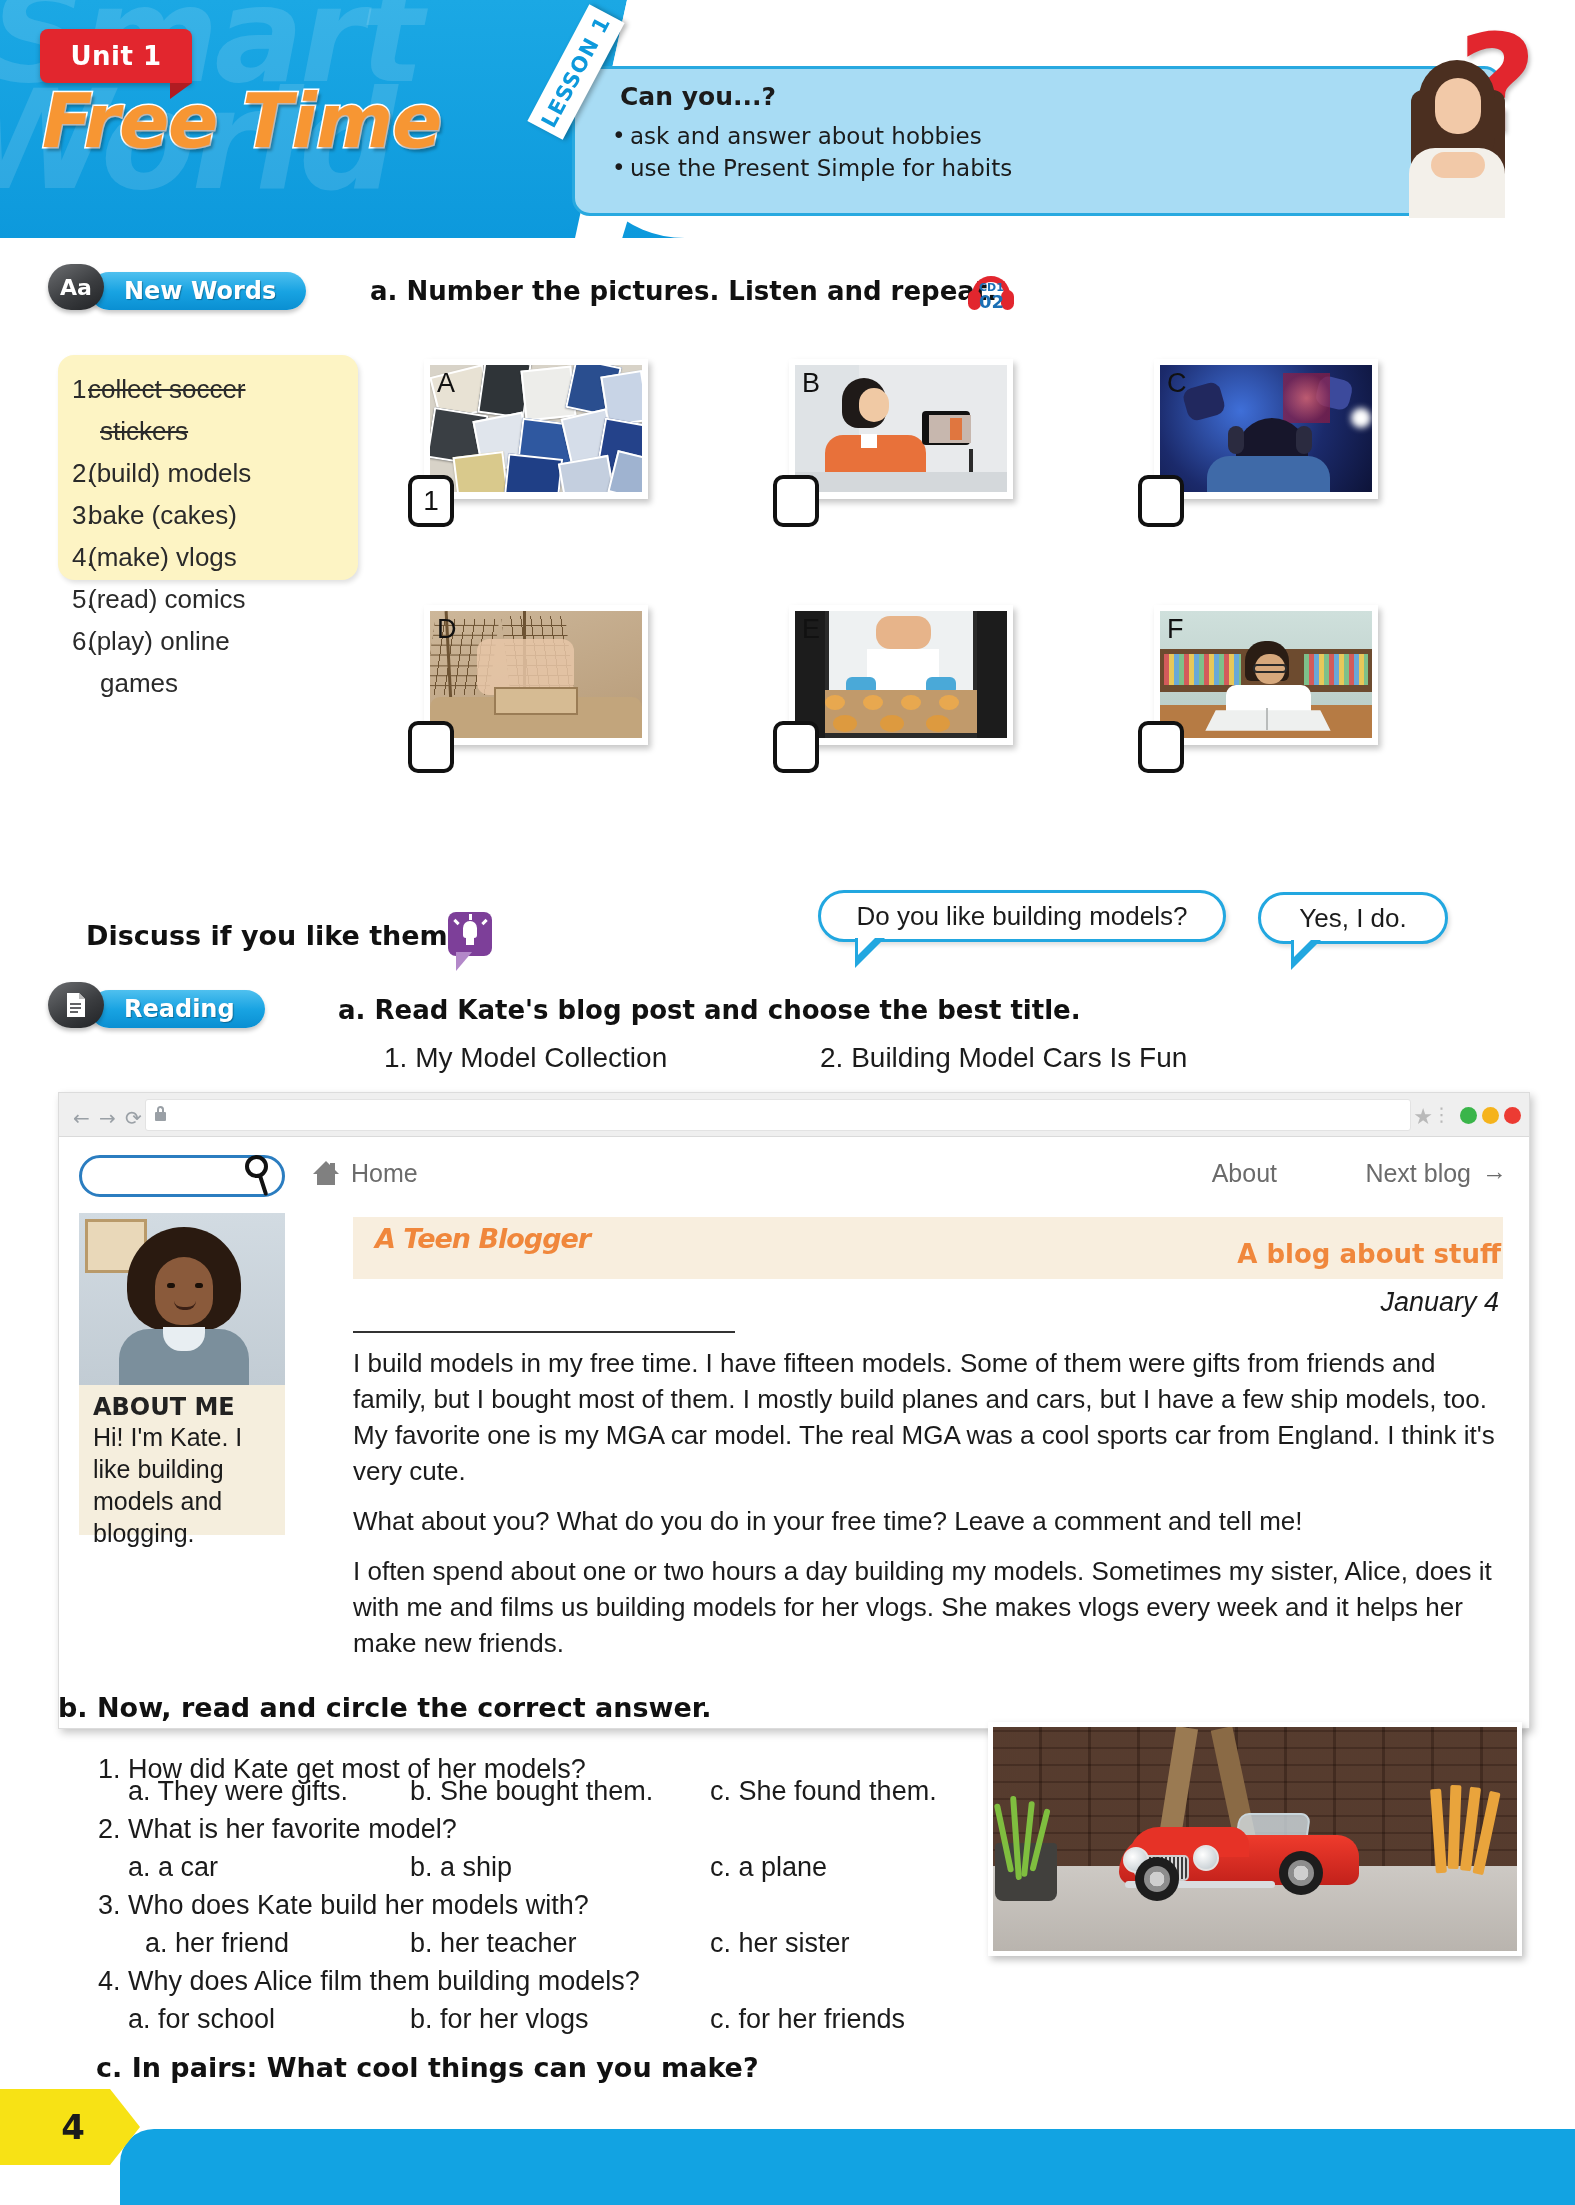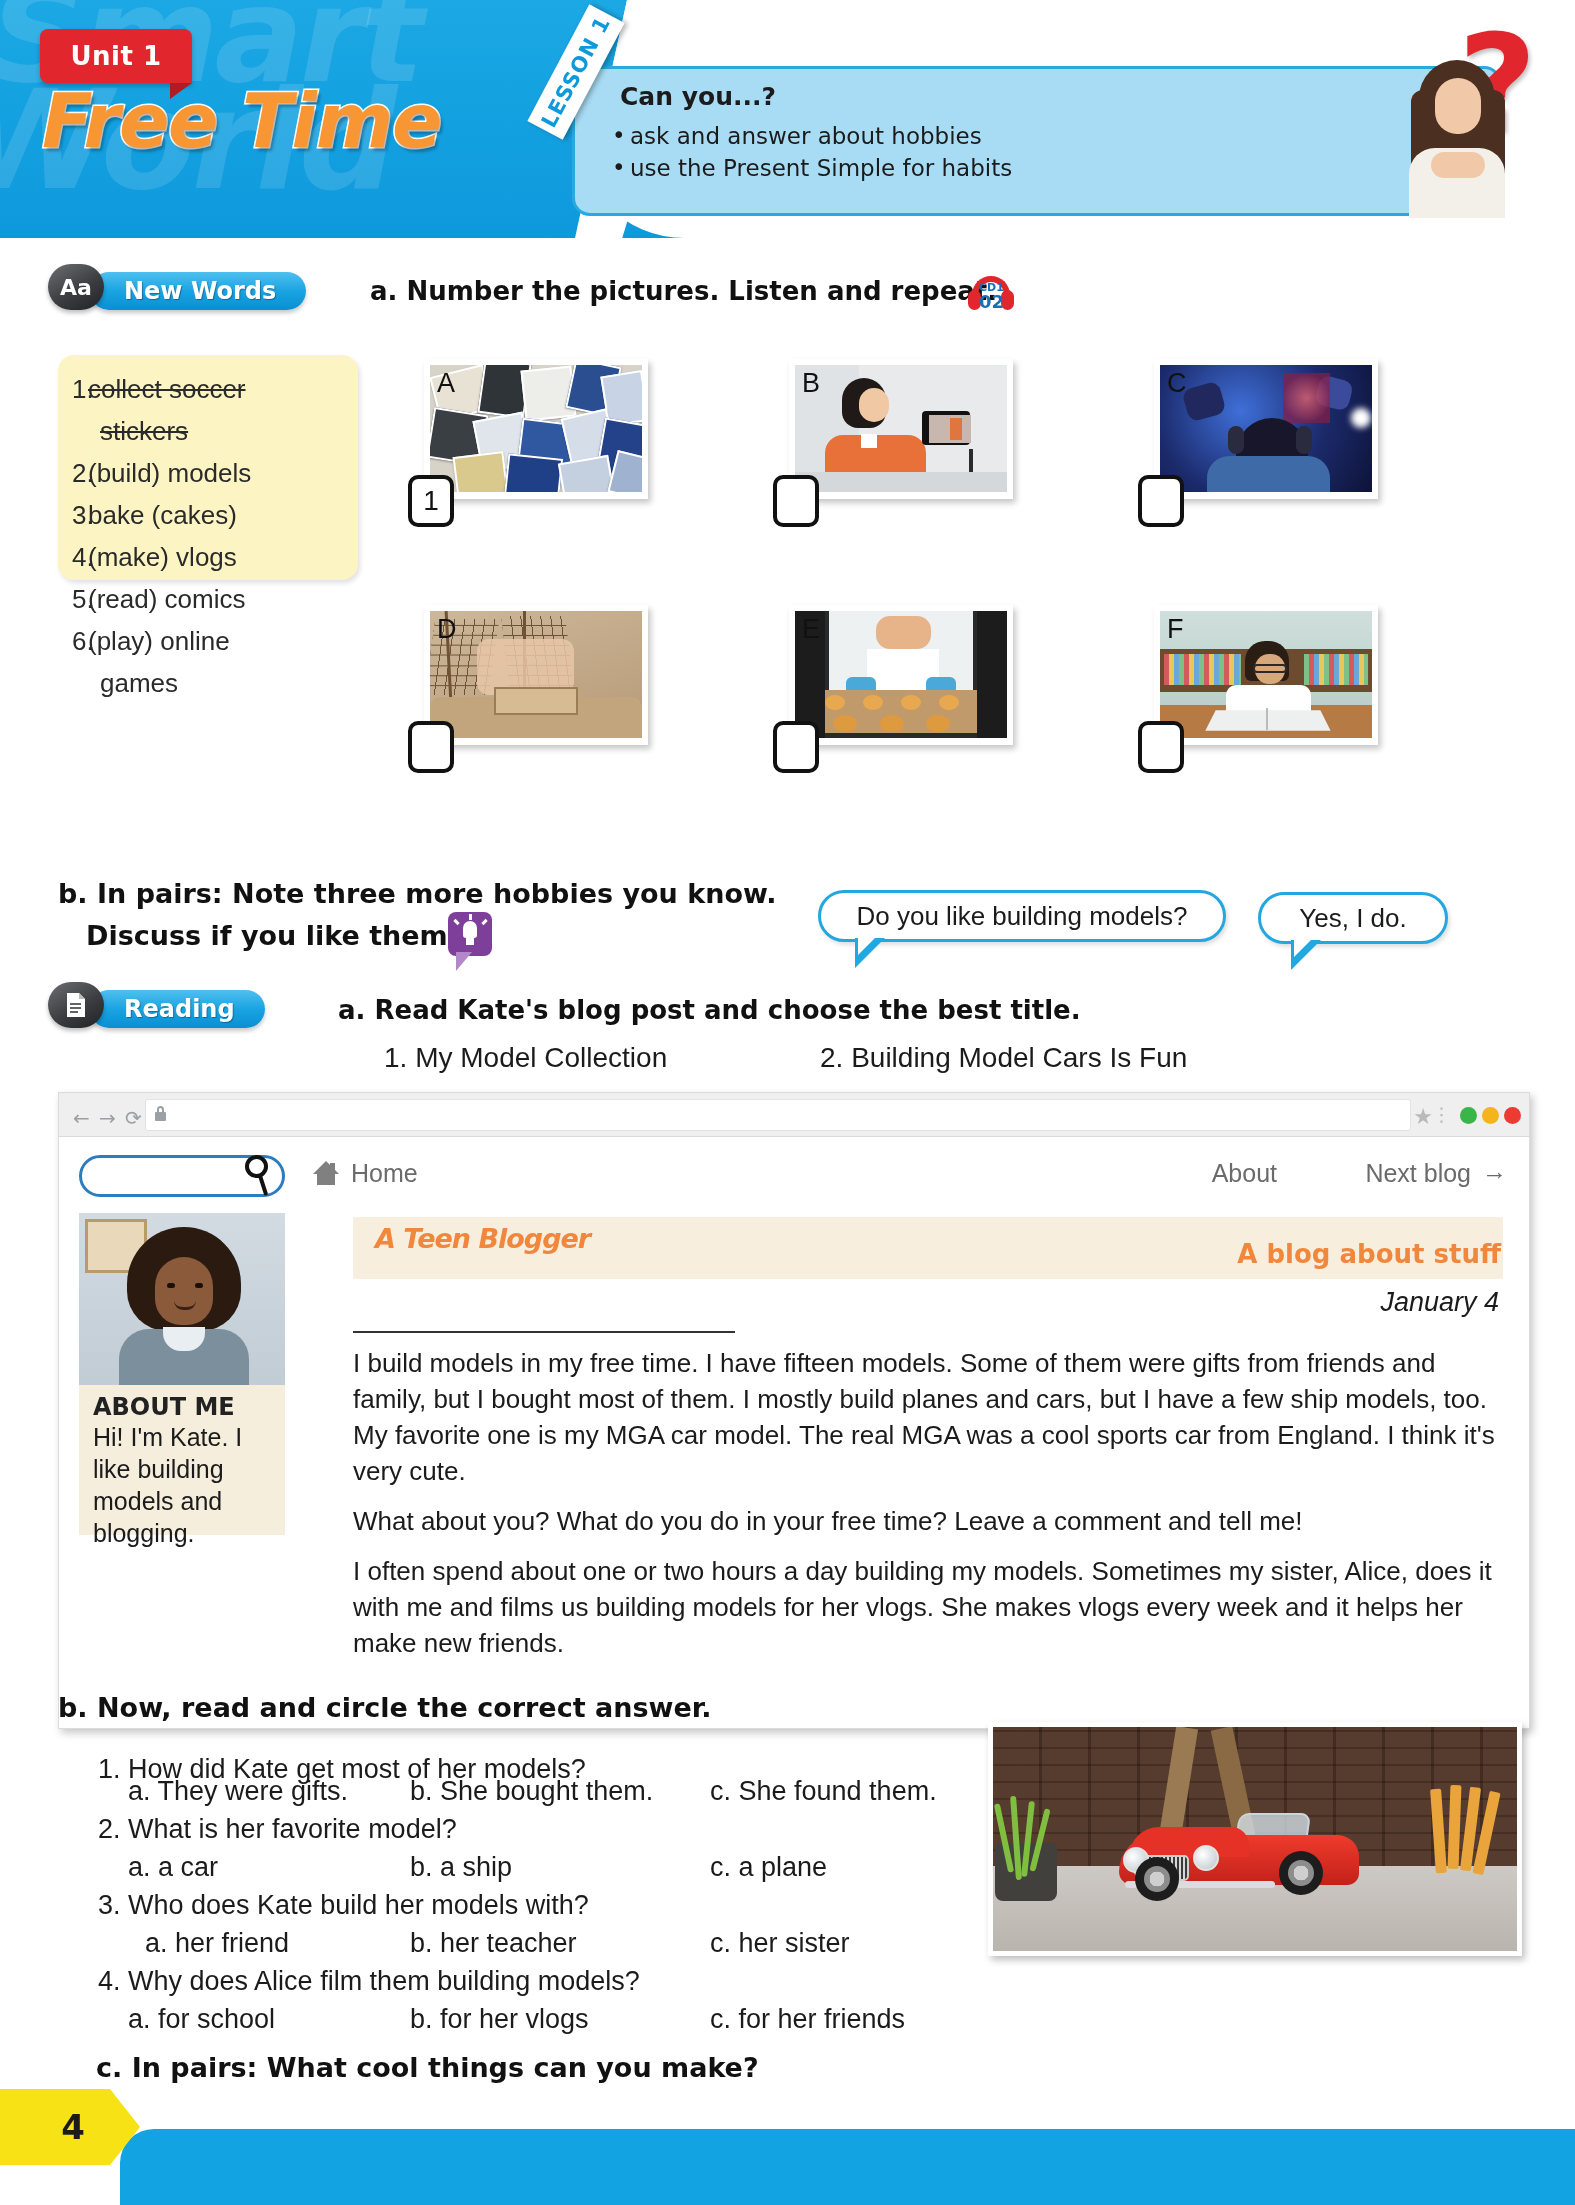--- a/index.html
+++ b/index.html
@@ -594,21 +594,20 @@
         <div style="position:absolute;left:24%;bottom:6%;width:54%;height:18%;background:#eef0ef;transform:perspective(60px) rotateX(28deg);"></div>
         <div style="position:absolute;left:50%;bottom:6%;width:2px;height:18%;background:#b9bcbb;"></div>
       </div>
       <div class="pic-letter">F</div>
     </div>
     <div class="pic-num" style="left:-16px; bottom:-28px;">
       <span></span>
     </div>
   </div>
 
-  <div class="qbold" style="left:58px; top:878px;">b. In pairs: Note three more hobbies you know.</div>
   <div class="qbold" style="left:86px; top:920px;">Discuss if you like them.</div>
   <div class="bulb" style="left:448px; top:912px;">
     <div class="bulb-body"></div>
     <div class="bulb-tail"></div>
     <div class="bulb-glyph"></div>
     <div class="bulb-glyph2"></div>
     <div class="bulb-ray" style="left:21px;top:2px;"></div>
     <div class="bulb-ray" style="left:7px;top:7px;transform:rotate(-45deg);"></div>
     <div class="bulb-ray" style="left:35px;top:7px;transform:rotate(45deg);"></div>
   </div>

